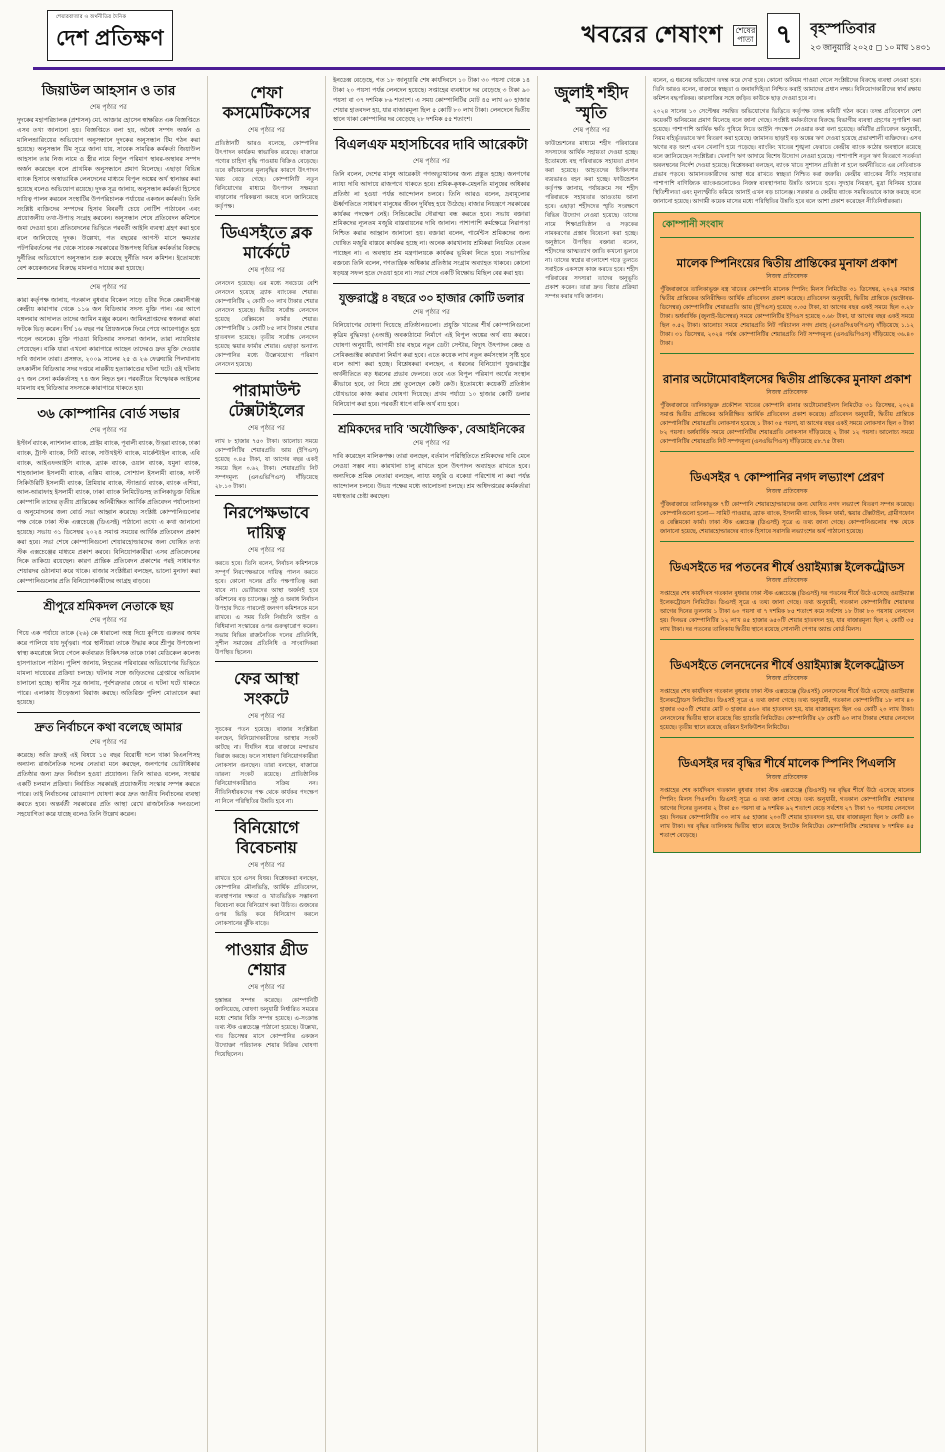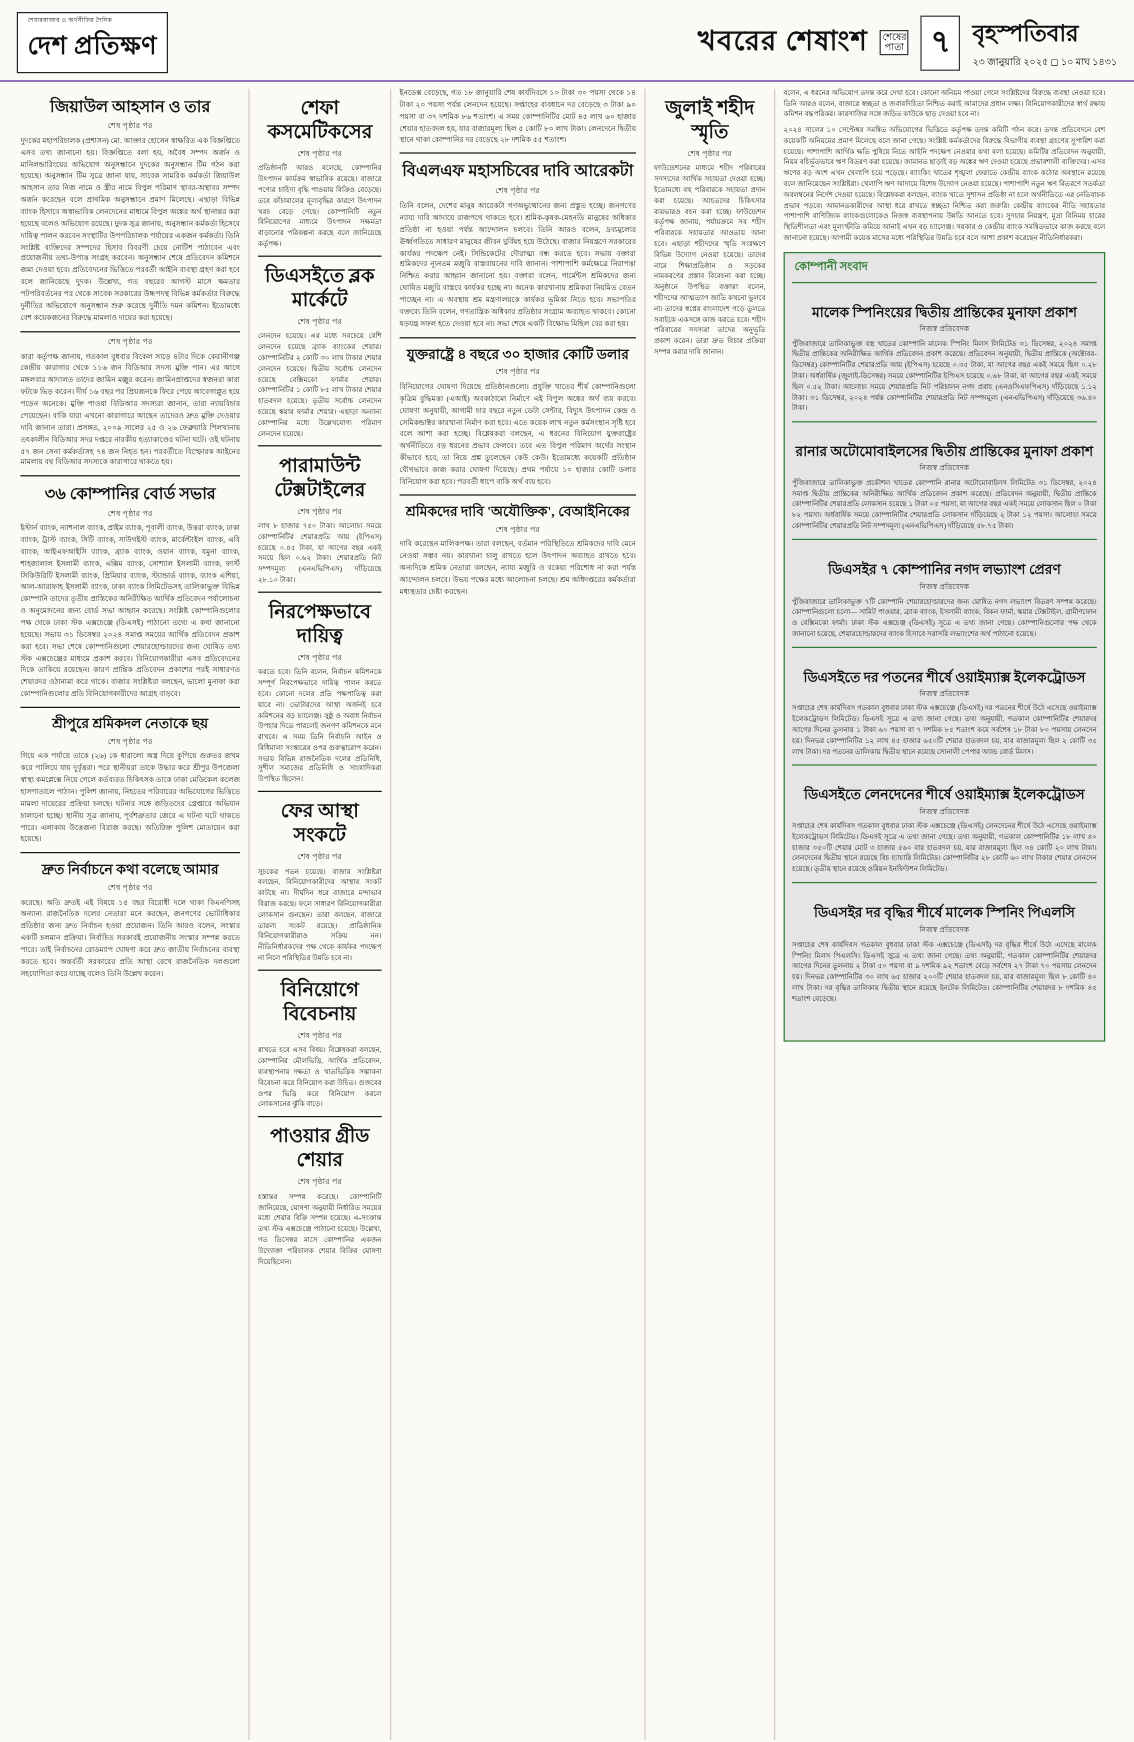--- a/index.html
+++ b/index.html
@@ -10,41 +10,42 @@
   }
   .page{
     width:945px; height:1452px; position:relative;
     background:#fbfaf6;
     padding:0; box-sizing:border-box;
   }
   
   .masthead{
     display:flex; align-items:center; justify-content:space-between;
     padding:10px 14px 6px 14px;
-    border-bottom:1px solid #4c1d95;
+    border-bottom:3px solid #4c1d95;
     box-sizing:border-box;
+    margin-left:33px;
   }
   .logo-box{
     display:flex; flex-direction:column; align-items:flex-start;
     border:1px solid #222; padding:2px 8px 3px 8px; background:#fff;
   }
   .logo-tag{font-size:5px; letter-spacing:.3px; color:#333; margin-bottom:1px;}
   .logo-main{font-size:21px; font-weight:bold; letter-spacing:.5px; color:#111;}
   .head-right{display:flex; align-items:center; gap:10px;}
   .section-title{font-size:23px; font-weight:bold; letter-spacing:1px;}
   .badge{
     border:1px solid #333; padding:1px 1px; font-size:8px; line-height:1.1;
     text-align:center; background:#fff;
   }
   .page-no{
     font-size:26px; font-weight:bold; border:1px solid #333;
     padding:0 7px; background:#fff;
   }
   .date-col{display:flex; flex-direction:column; align-items:flex-start;}
-  .day{font-size:19px; font-weight:bold;}
+  .day{font-size:14px; font-weight:bold;}
   .date{font-size:8px;}
   
   .cols{
     display:flex; gap:0; padding:6px 10px 8px 10px; box-sizing:border-box;
     height:1390px;
   }
   .col{
     box-sizing:border-box;
     padding:0 7px;
     border-right:1px solid #cfcabc;
@@ -67,22 +68,22 @@
   }
   .rule{border-top:1px solid #111; margin:4px 0 3px 0;}
   .body{
     font-size:6.1px; line-height:1.62; text-align:justify;
     margin:0 0 4px 0; color:#1a1a1a; letter-spacing:.05px;
     hyphens:auto; word-break:break-word;
   }
   .body.tiny{font-size:5.8px; line-height:1.55;}
   
   .company-box{
-    border:1.5px solid #2f7d32; padding:4px 6px 25px 6px; margin-top:6px;
-    background:#e5e5e5;
+    border:1.5px solid #2f7d32; padding:4px 6px 8px 6px; margin-top:6px;
+    background:#fdba74;
   }
   .company-title{
     color:#2f7d32; font-weight:bold; font-size:9.5px; margin:0 0 3px 2px;
   }
   .company-box h3{
     font-size:11.5px; font-weight:bold; text-align:center; margin:18px 0 1px 0;
     line-height:1.25;
   }
   .company-box .byline{font-size:6px;}
   .green-rule{border-top:1px solid #2f7d32; margin:5px 0 3px 0;}

